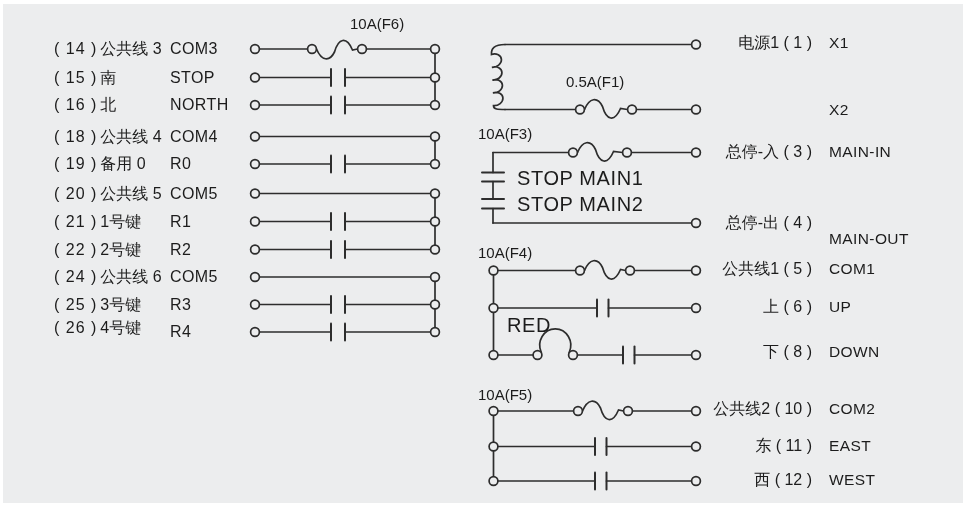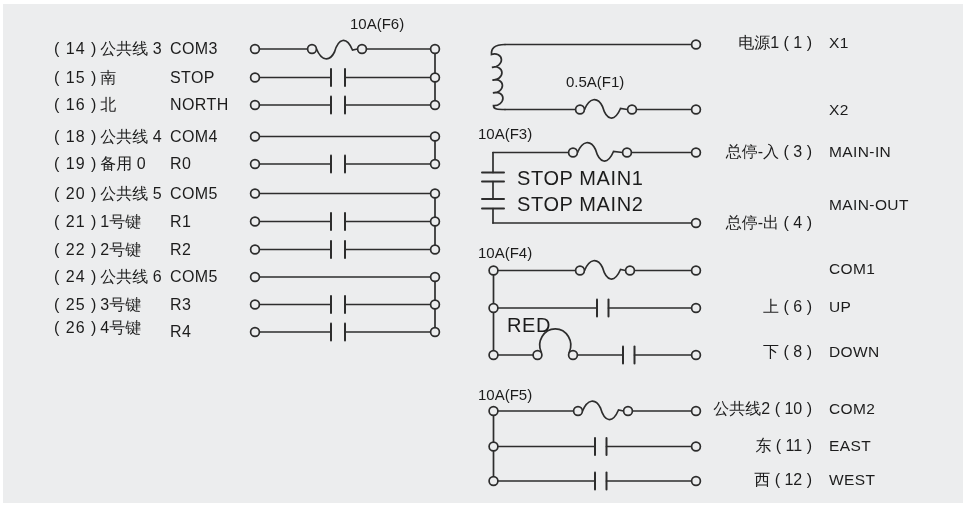--- a/index.html
+++ b/index.html
@@ -245,21 +245,22 @@
     <div class="len" style="top:296px">R3</div>
     <div class="llabel" style="top:319px"><span class="pin">( 26 )</span><span class="cn">4号键</span></div>
     <div class="len" style="top:323px">R4</div>
 
     <div class="rcn" style="top:34px">电源1 ( 1 )</div>
     <div class="ren" style="top:34px">X1</div>
     <div class="ren" style="top:101px">X2</div>
     <div class="rcn" style="top:143px">总停-入 ( 3 )</div>
     <div class="ren" style="top:143px">MAIN-IN</div>
     <div class="rcn" style="top:214px">总停-出 ( 4 )</div>
-    <div class="ren" style="top:196px">MAIN-OUT</div>
+    <div class="ren" style="top:230px">MAIN-OUT</div>
+    <div class="rcn" style="top:260px">公共线1 ( 5 )</div>
     <div class="ren" style="top:260px">COM1</div>
     <div class="rcn" style="top:298px">上 ( 6 )</div>
     <div class="ren" style="top:298px">UP</div>
     <div class="rcn" style="top:343px">下 ( 8 )</div>
     <div class="ren" style="top:343px">DOWN</div>
     <div class="rcn" style="top:400px">公共线2 ( 10 )</div>
     <div class="ren" style="top:400px">COM2</div>
     <div class="rcn" style="top:437px">东 ( 11 )</div>
     <div class="ren" style="top:437px">EAST</div>
     <div class="rcn" style="top:471px">西 ( 12 )</div>

